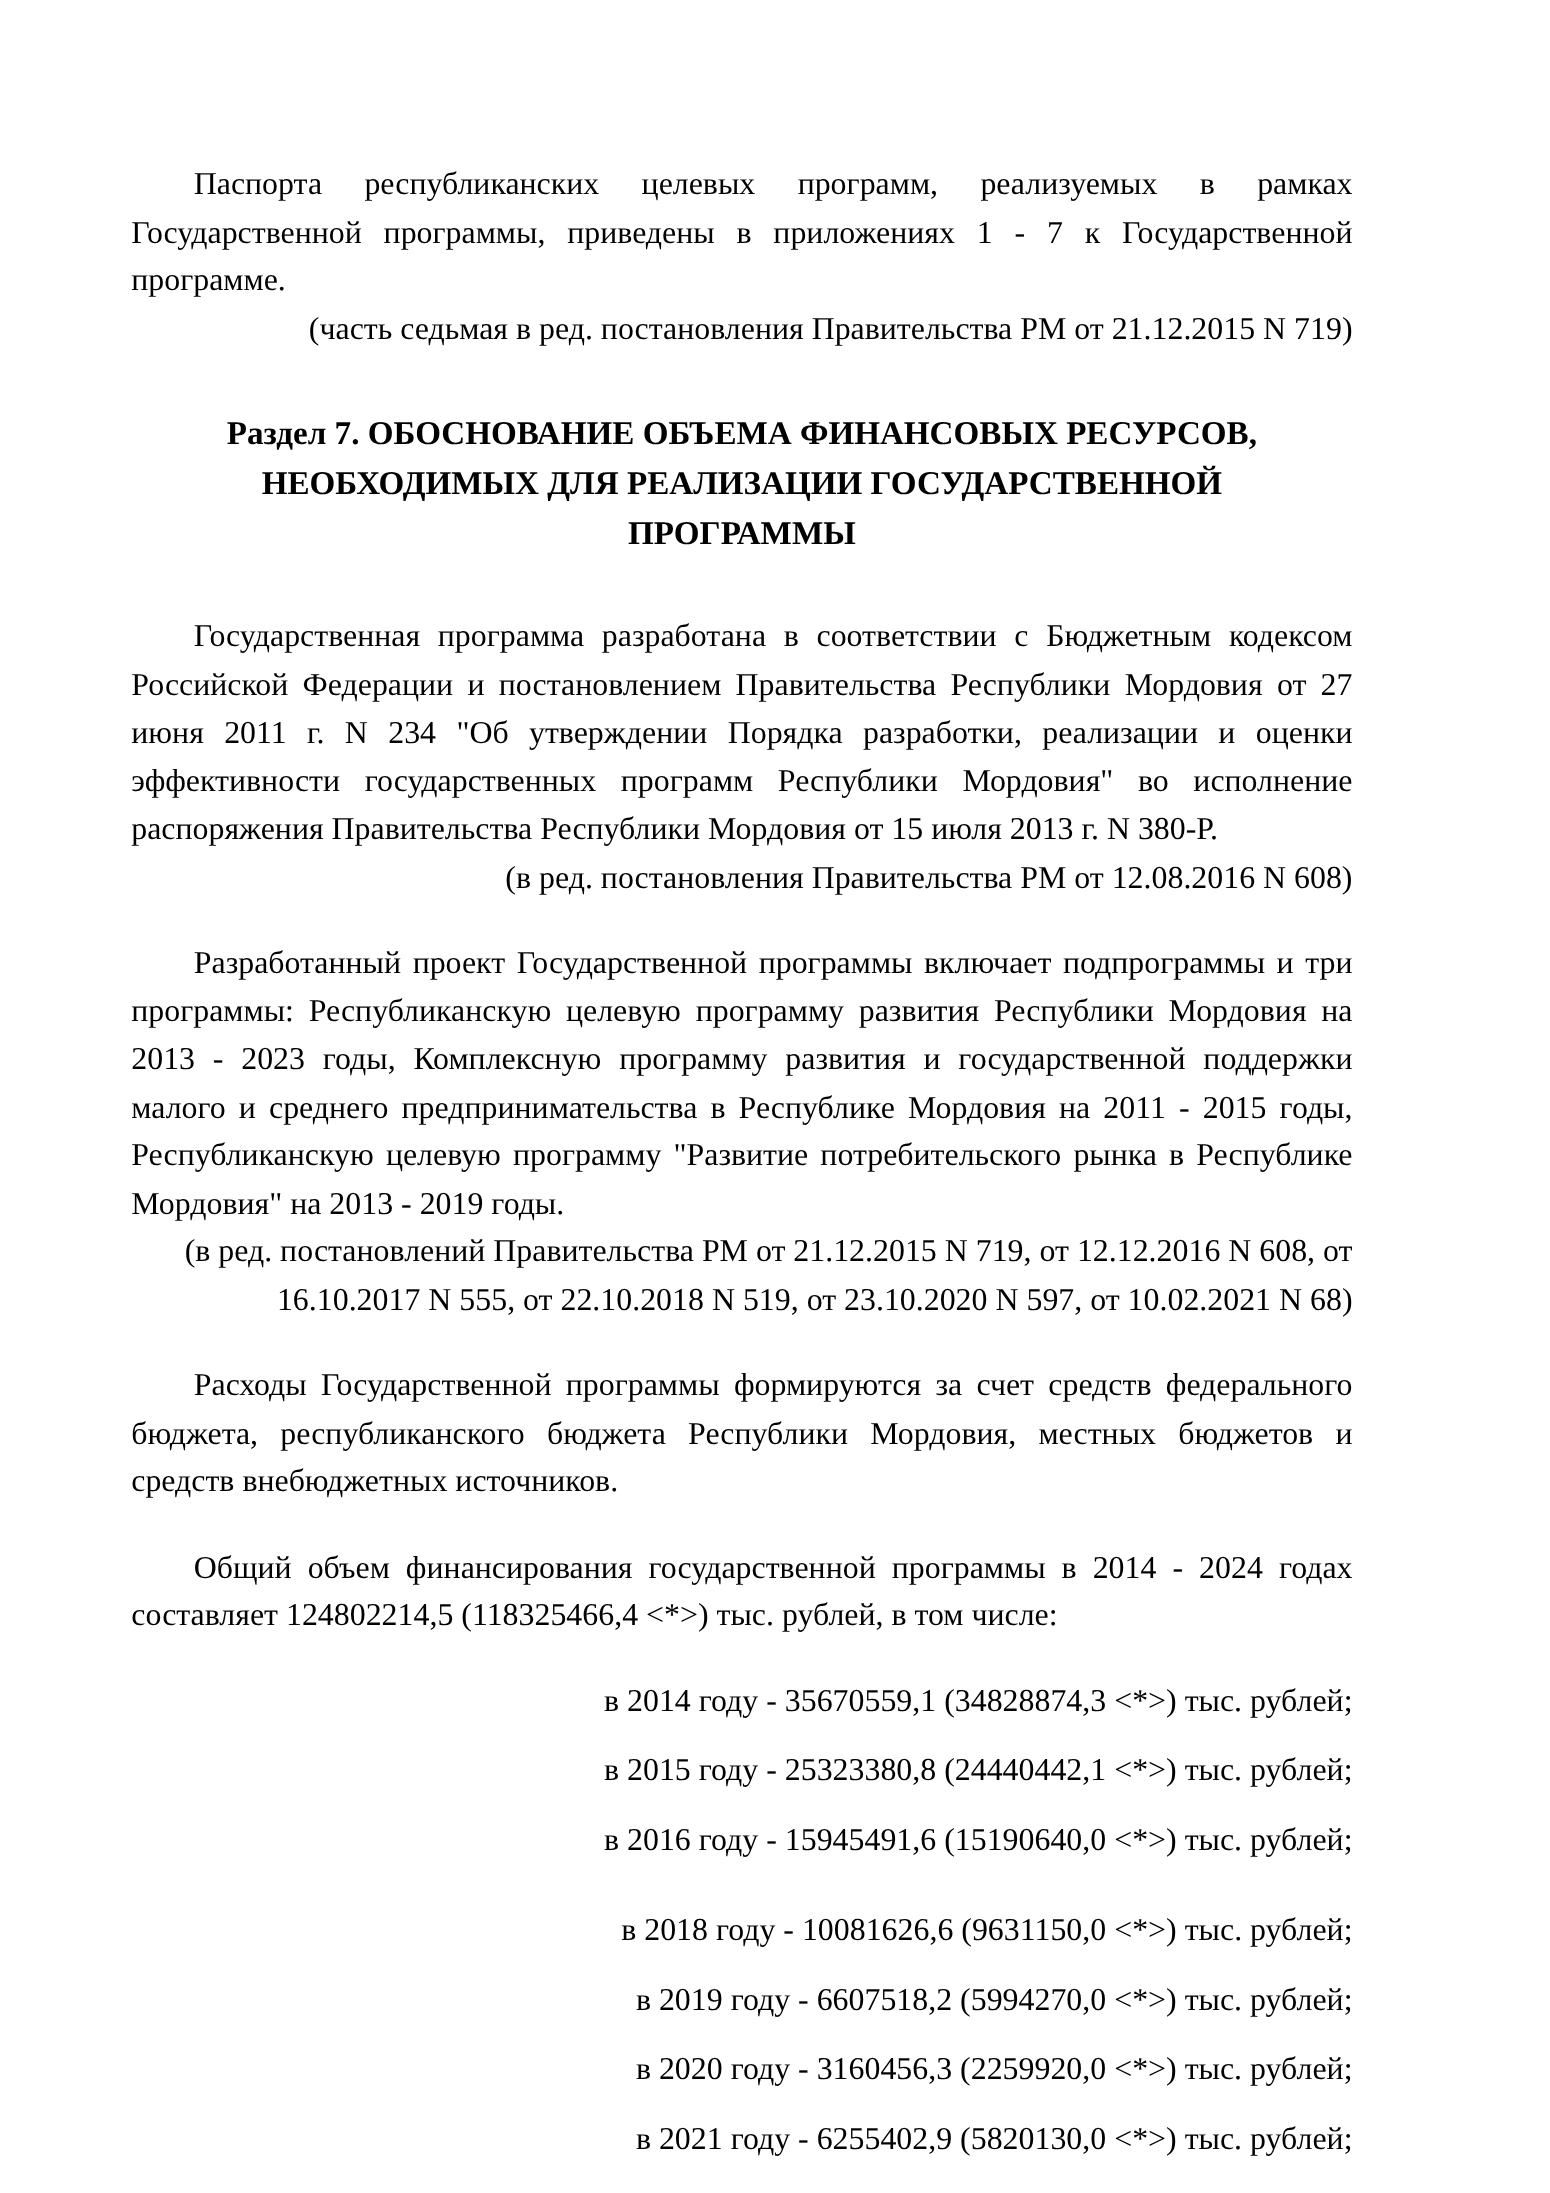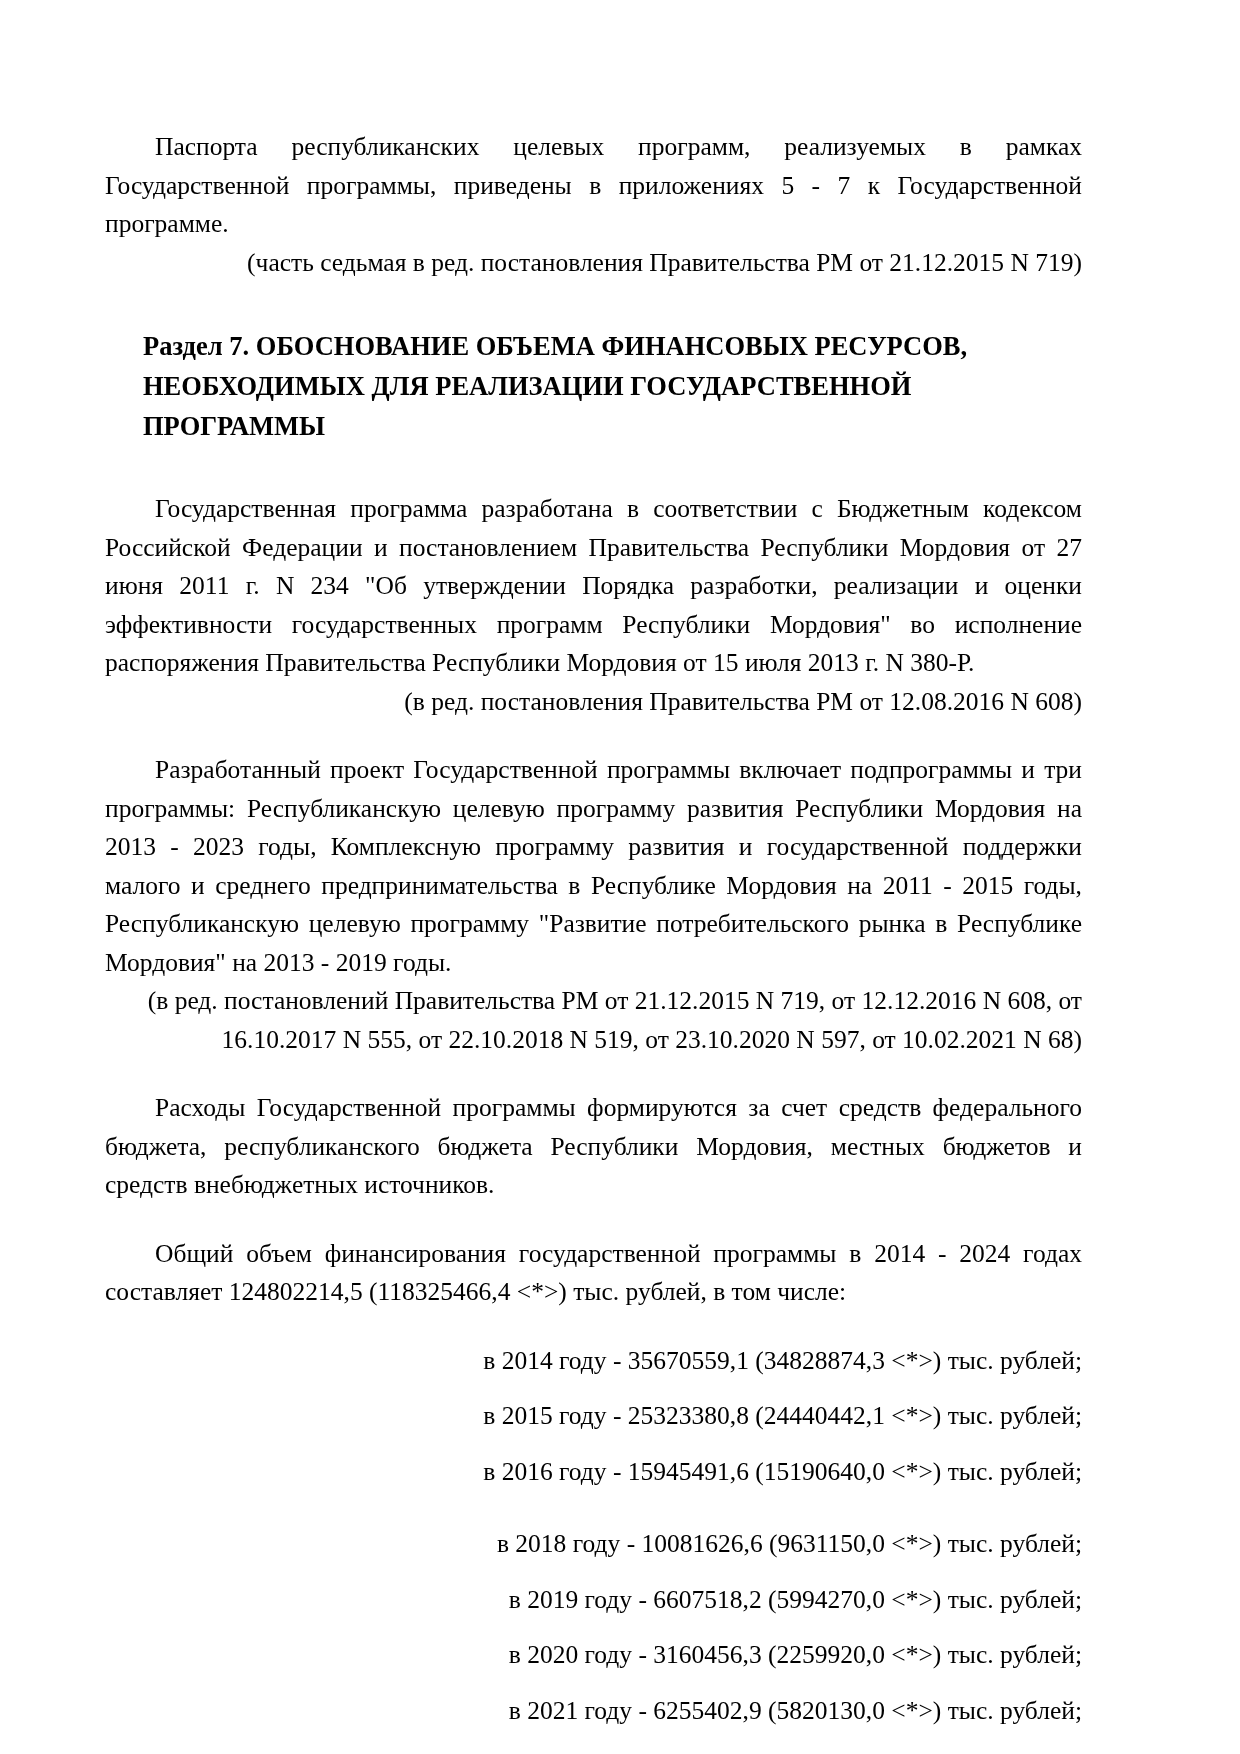--- a/index.html
+++ b/index.html
@@ -41,40 +41,41 @@
     text-align: right;
   }
   .gap-md { height: 30px; }
   .gap-lg { height: 44px; }
 
   h1.section-title {
     margin: 0;
     font-size: 26.5px;
     line-height: 40px;
     font-weight: bold;
+    text-align: center;
     letter-spacing: 0px;
     padding: 0 38px;
   }
   .year-line {
     font-size: 25.5px;
     line-height: 38.5px;
     text-indent: 50px;
     text-align: right;
     margin: 0;
   }
   .year-block { }
   .year-spacer { height: 17px; }
 </style>
 </head>
 <body>
 
 <div class="page">
   <div class="doc-body">
 
-    <p class="indent">Паспорта республиканских целевых программ, реализуемых в рамках Государственной программы, приведены в приложениях 5 - 7 к Государственной программе.</p>
+    <p class="indent">Паспорта республиканских целевых программ, реализуемых в рамках Государственной программы, приведены в приложениях 1 - 7 к Государственной программе.</p>
 
     <p class="flush">(часть седьмая в ред. постановления Правительства РМ от 21.12.2015 N 719)</p>
 
     <div class="gap-lg"></div>
 
     <h1 class="section-title">Раздел 7. ОБОСНОВАНИЕ ОБЪЕМА ФИНАНСОВЫХ РЕСУРСОВ, НЕОБХОДИМЫХ ДЛЯ РЕАЛИЗАЦИИ ГОСУДАРСТВЕННОЙ ПРОГРАММЫ</h1>
 
     <div class="gap-lg"></div>
 
     <p class="indent">Государственная программа разработана в соответствии с Бюджетным кодексом Российской Федерации и постановлением Правительства Республики Мордовия от 27 июня 2011 г. N 234 "Об утверждении Порядка разработки, реализации и оценки эффективности государственных программ Республики Мордовия" во исполнение распоряжения Правительства Республики Мордовия от 15 июля 2013 г. N 380-Р.</p>

